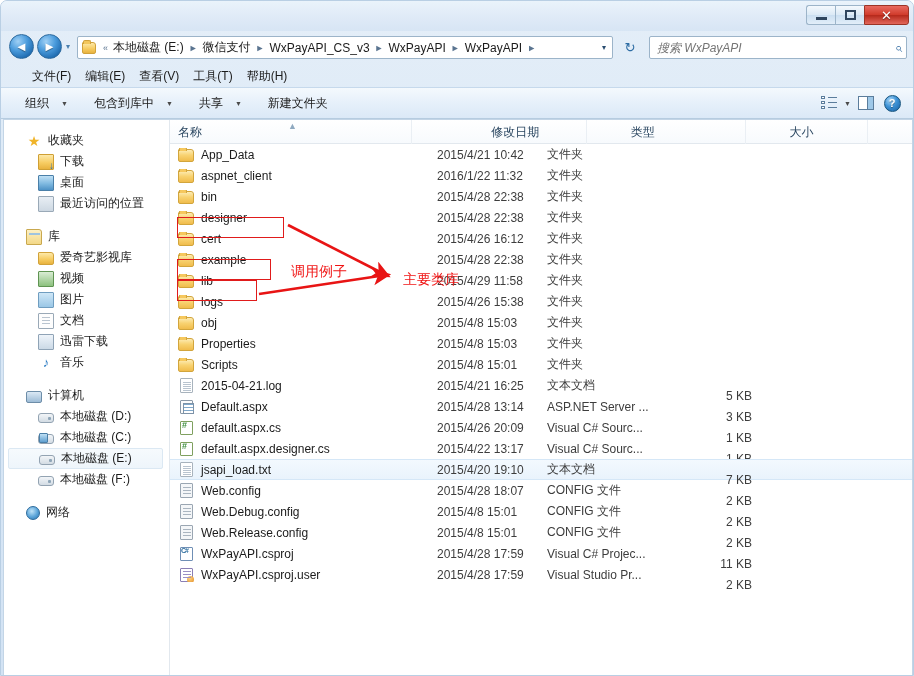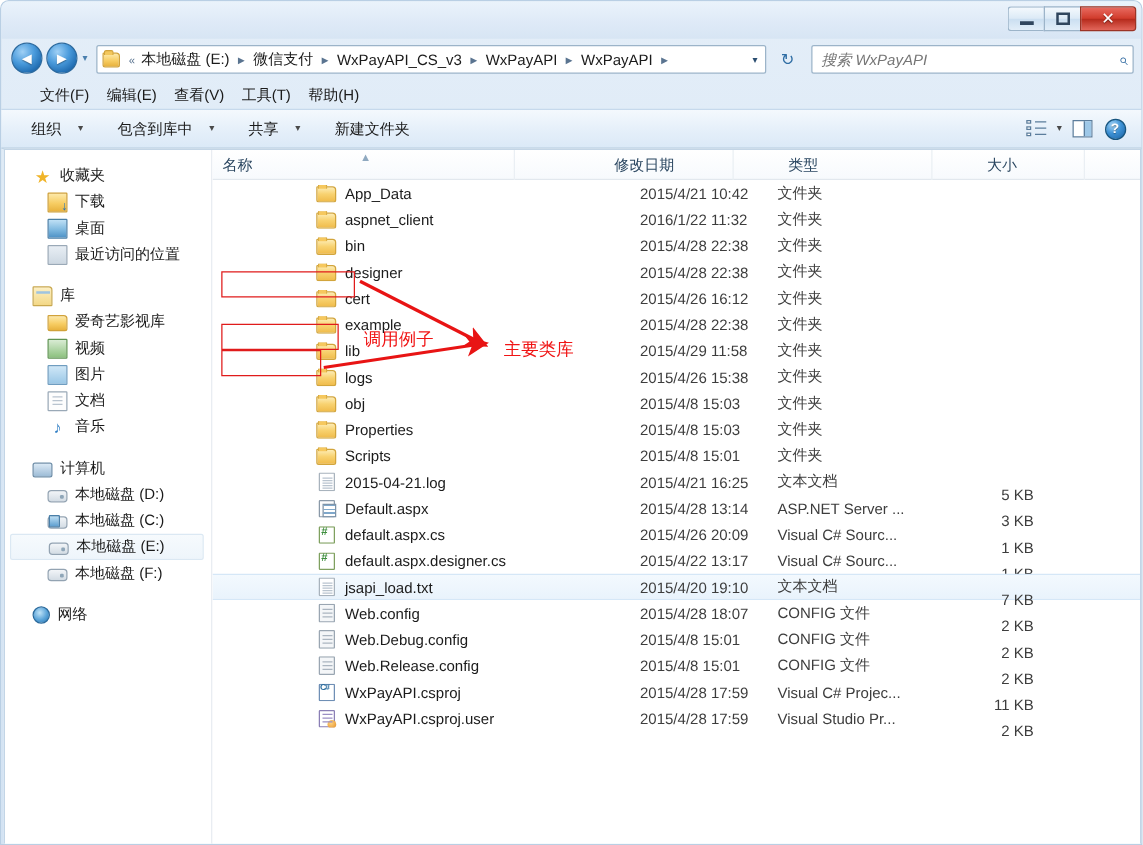--- a/index.html
+++ b/index.html
@@ -283,21 +283,20 @@
   .colh.pad { flex: 1; border-right: none; }
   .sortmark {
     position: absolute; left: 118px; top: 1px;
     color: #8fa9c0; font-size: 9px;
   }
 
   .filerow {
     height: 21px; display: flex; align-items: center;
     font-size: 12px; color: #1b1b1b; cursor: default;
     position: relative;
-    justify-content: center;
   }
   .filerow.selected {
     background: linear-gradient(180deg,#f3f9fe 0%,#e9f3fc 100%);
     border-top: 1px solid #d5e7f7;
     border-bottom: 1px solid #d5e7f7;
     height: 21px;
   }
   .cell-name { width: 259px; display:flex; align-items:center; padding-left: 8px; overflow:hidden; }
   .cell-date { width: 110px; padding-left: 8px; color: #3d3d3d; }
   .cell-type { width: 131px; padding-left: 8px; color: #3d3d3d; white-space:nowrap; overflow:hidden; }
@@ -532,20 +531,24 @@
         <span class="nico ico-video"></span>
         <span>视频</span>
       </div>
       <div class="nav-row child">
         <span class="nico ico-picture"></span>
         <span>图片</span>
       </div>
       <div class="nav-row child">
         <span class="nico ico-doc"></span>
         <span>文档</span>
+      </div>
+      <div class="nav-row child">
+        <span class="nico ico-thunder"></span>
+        <span>迅雷下载</span>
       </div>
       <div class="nav-row child">
         <span class="nico ico-music">♪</span>
         <span>音乐</span>
       </div>
 
       <div class="nav-gap"></div>
 
       <div class="nav-row header">
         <span class="nico ico-computer"></span>

